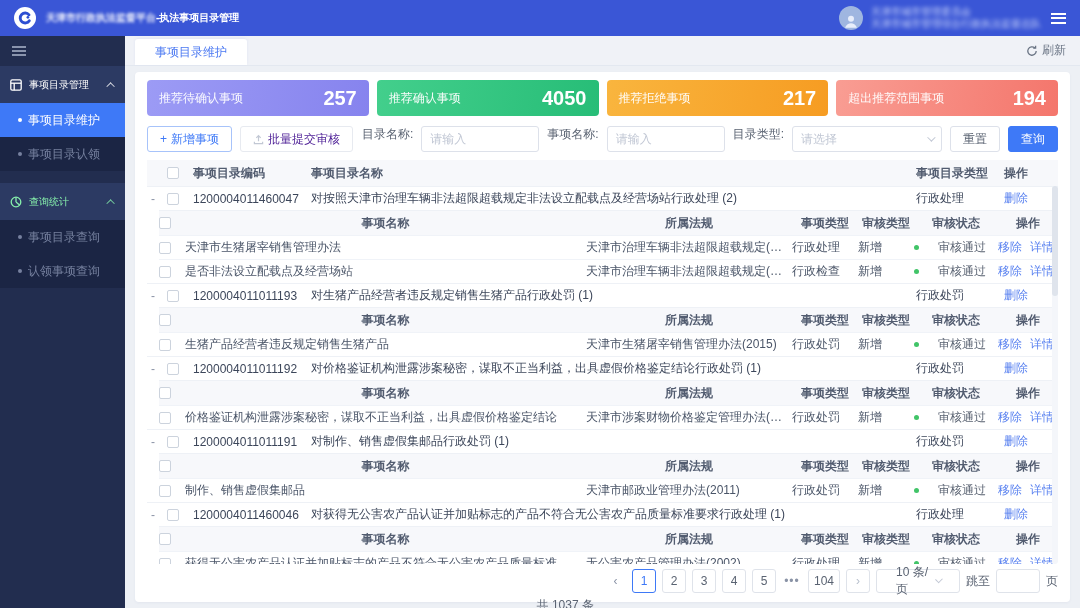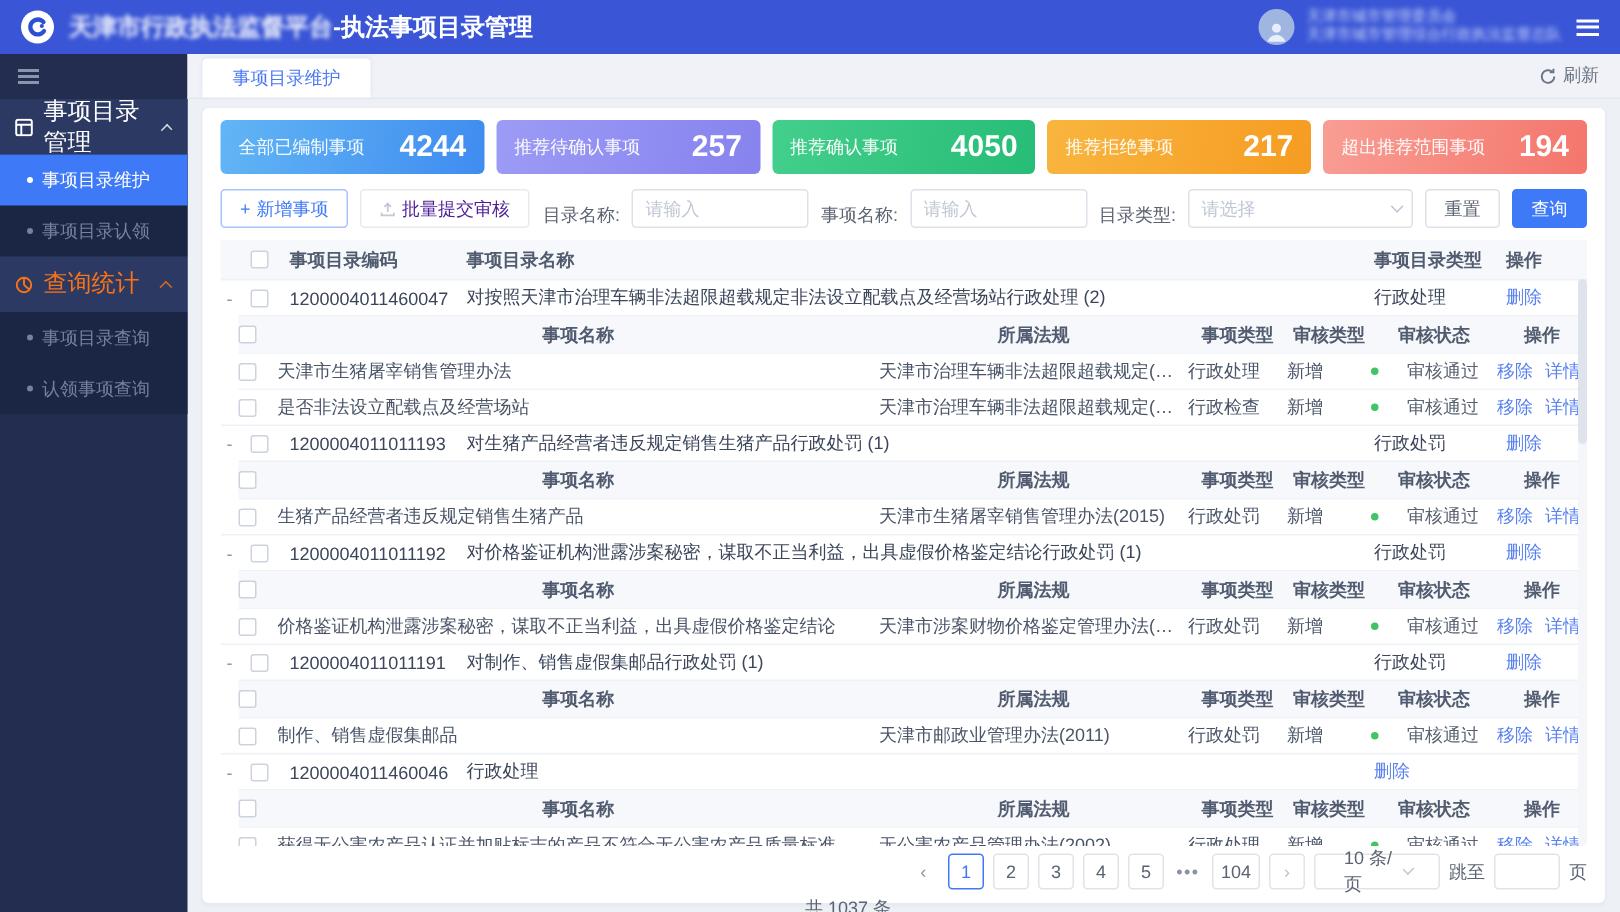--- a/index.html
+++ b/index.html
@@ -2,41 +2,41 @@
 <html><head>
 <meta charset="utf-8">
 <style>
   * { box-sizing: border-box; margin: 0; padding: 0; }
   html,body { width:1080px; height:608px; overflow:hidden; }
   body { font-family:"Liberation Sans","DejaVu Sans",sans-serif; font-size:12px; color:#44506a; background:#edf0f5; }
 
   
   .header { height:36px; background:#3a56d6; display:flex; align-items:center; padding:0 14px; gap:10px; }
   .logo { width:22px; height:22px; border-radius:50%; background:#fff; display:flex; align-items:center; justify-content:center; flex:0 0 auto; }
-  .app-title { color:#fff; font-size:16px; font-weight:bold; display:flex; white-space:nowrap; }
+  .app-title { color:#fff; font-size:10px; font-weight:bold; display:flex; white-space:nowrap; }
   .blur-1 { filter:blur(1.4px); opacity:.92; }
   .blur-2 { filter:blur(1.9px); opacity:.85; }
   .spacer { flex:1; }
   .user { display:flex; align-items:center; gap:8px; color:#dfe7ff; }
   .avatar { width:24px; height:24px; border-radius:50%; background:#9fb6e0; display:flex; align-items:flex-end; justify-content:center; overflow:hidden; }
   .user-org { font-size:10px; line-height:12px; white-space:nowrap; }
   .bars { width:15px; height:11px; border-top:2px solid #fff; border-bottom:2px solid #fff; position:relative; }
   .bars::after { content:""; position:absolute; left:0; right:0; top:2.5px; height:2px; background:#fff; }
 
   
   .body { display:flex; height:572px; }
 
   
   .sidebar { width:125px; background:#222d4f; flex:0 0 auto; display:flex; flex-direction:column; }
   .side-collapse { height:30px; display:flex; align-items:center; padding:0 12px; color:#8democ; color:#8a94ad; }
   .sbars { width:14px; height:10px; border-top:2px solid #8a94ad; border-bottom:2px solid #8a94ad; position:relative; cursor:pointer; }
   .sbars::after { content:""; position:absolute; left:0; right:0; top:2px; height:2px; background:#8a94ad; }
-  .menu-group-header { height:37px; display:flex; align-items:center; gap:7px; padding:0 10px; background:#2c3a63; font-size:16px; cursor:pointer; }
+  .menu-group-header { height:37px; display:flex; align-items:center; gap:7px; padding:0 10px; background:#2c3a63; font-size:10px; cursor:pointer; }
   .menu-group-header.bright { color:#ffffff; }
-  .menu-group-header.dim { color:#f97316; }
+  .menu-group-header.dim { color:#86efac;margin-top:12px; }
   .menu-group-header .gicon { display:flex; flex:0 0 auto; }
   .menu-group-header .chev { margin-left:auto; width:6px; height:6px; border-left:1.5px solid currentColor; border-top:1.5px solid currentColor; transform:rotate(45deg) translateY(2px); opacity:.8; }
   .menu-items { background:#1b2544; }
   .menu-item { height:34px; display:flex; align-items:center; gap:6px; padding:0 10px 0 18px; color:#76819f; cursor:pointer; white-space:nowrap; }
   .menu-item .bullet { width:4px; height:4px; border-radius:50%; background:currentColor; flex:0 0 auto; }
   .menu-item.active { background:#3e79f7; color:#fff; }
 
   
   .main { flex:1; display:flex; flex-direction:column; min-width:0; }
   .tabbar { height:30px; background:#f0f2f7; border-bottom:1px solid #e3e8f0; display:flex; align-items:flex-end; padding:0 14px 0 10px; }
@@ -55,21 +55,21 @@
   .card.c3 { background:linear-gradient(100deg,#43cf8c,#27bd77); }
   .card.c4 { background:linear-gradient(100deg,#f9b53e,#f69c22); }
   .card.c5 { background:linear-gradient(100deg,#f99d93,#f4766c); }
 
   
   .toolbar { margin-top:10px; display:flex; align-items:center; gap:8px; height:26px; flex:0 0 auto; }
   .btn { height:26px; display:inline-flex; align-items:center; gap:4px; padding:0 12px; border-radius:3px; border:1px solid #dde1ea; background:#fff; color:#5a6372; font-size:12px; cursor:pointer; white-space:nowrap; }
   .btn.add { border-color:#a7c3fa; color:#3e79f7; }
   .btn.disabled { color:#4c1d95; border-color:#e7eaf0; cursor:not-allowed; }
   .btn.primary { background:#3e79f7; border-color:#3e79f7; color:#fff; }
-  .filters { margin-left:auto; display:flex; align-items:flex-end; gap:8px; }
+  .filters { margin-left:auto; display:flex; align-items:flex-start; gap:8px; }
   .flabel { color:#5a6372; white-space:nowrap; }
   .tinput { width:118px; height:26px; border:1px solid #dde1ea; border-radius:3px; padding:0 8px; font-size:12px; color:#44506a; outline:none; font-family:inherit; }
   .tinput::placeholder { color:#c1c7d4; }
   .select { width:150px; height:26px; border:1px solid #dde1ea; border-radius:3px; padding:0 8px; display:flex; align-items:center; justify-content:space-between; color:#c1c7d4; cursor:pointer; }
   .chev-down { width:6px; height:6px; border-right:1.5px solid #c1c7d4; border-bottom:1.5px solid #c1c7d4; transform:rotate(45deg) translateY(-2px); }
 
   
   .table { margin-top:8px; flex:1; min-height:0; overflow:hidden; position:relative; }
   .g-main { display:grid; grid-template-columns:20px 26px 118px 1fr 88px 54px; align-items:center; }
   .g-sub  { display:grid; grid-template-columns:26px 1fr 206px 66px 56px 84px 60px; align-items:center; }
@@ -187,24 +187,20 @@
             <path d="M10.2 6a4.2 4.2 0 1 1-1.3-3" fill="none" stroke="#6b7585" stroke-width="1.3"></path>
             <path d="M9.6 0.8 v2.4 h-2.4" fill="none" stroke="#6b7585" stroke-width="1.3"></path>
           </svg>
         <span>刷新</span>
       </div>
     </div>
 
     <div class="panel">
 
       <div class="cards">
-        <div class="card c1">
-          <span class="lbl">全部已编制事项</span>
-          <span class="val">4244</span>
-        </div>
         <div class="card c2">
           <span class="lbl">推荐待确认事项</span>
           <span class="val">257</span>
         </div>
         <div class="card c3">
           <span class="lbl">推荐确认事项</span>
           <span class="val">4050</span>
         </div>
         <div class="card c4">
           <span class="lbl">推荐拒绝事项</span>
@@ -405,20 +401,21 @@
                 <a class="lnk">移除</a>
                 <a class="lnk">详情</a>
               </span>
           </div>
         </div>
 
         <div class="trow g-main">
           <span class="collapse-i">-</span>
           <span class="cb"></span>
           <span class="cell-ellipsis">1200004011460046</span>
+          <span class="cell-ellipsis">对获得无公害农产品认证并加贴标志的产品不符合无公害农产品质量标准要求行政处理 (1)</span>
           <span>行政处理</span>
           <a class="lnk">删除</a>
         </div>
         <div class="subwrap">
           <div class="sub-head g-sub">
             <span class="cb"></span>
             <span>事项名称</span>
             <span>所属法规</span>
             <span>事项类型</span>
             <span>审核类型</span>

